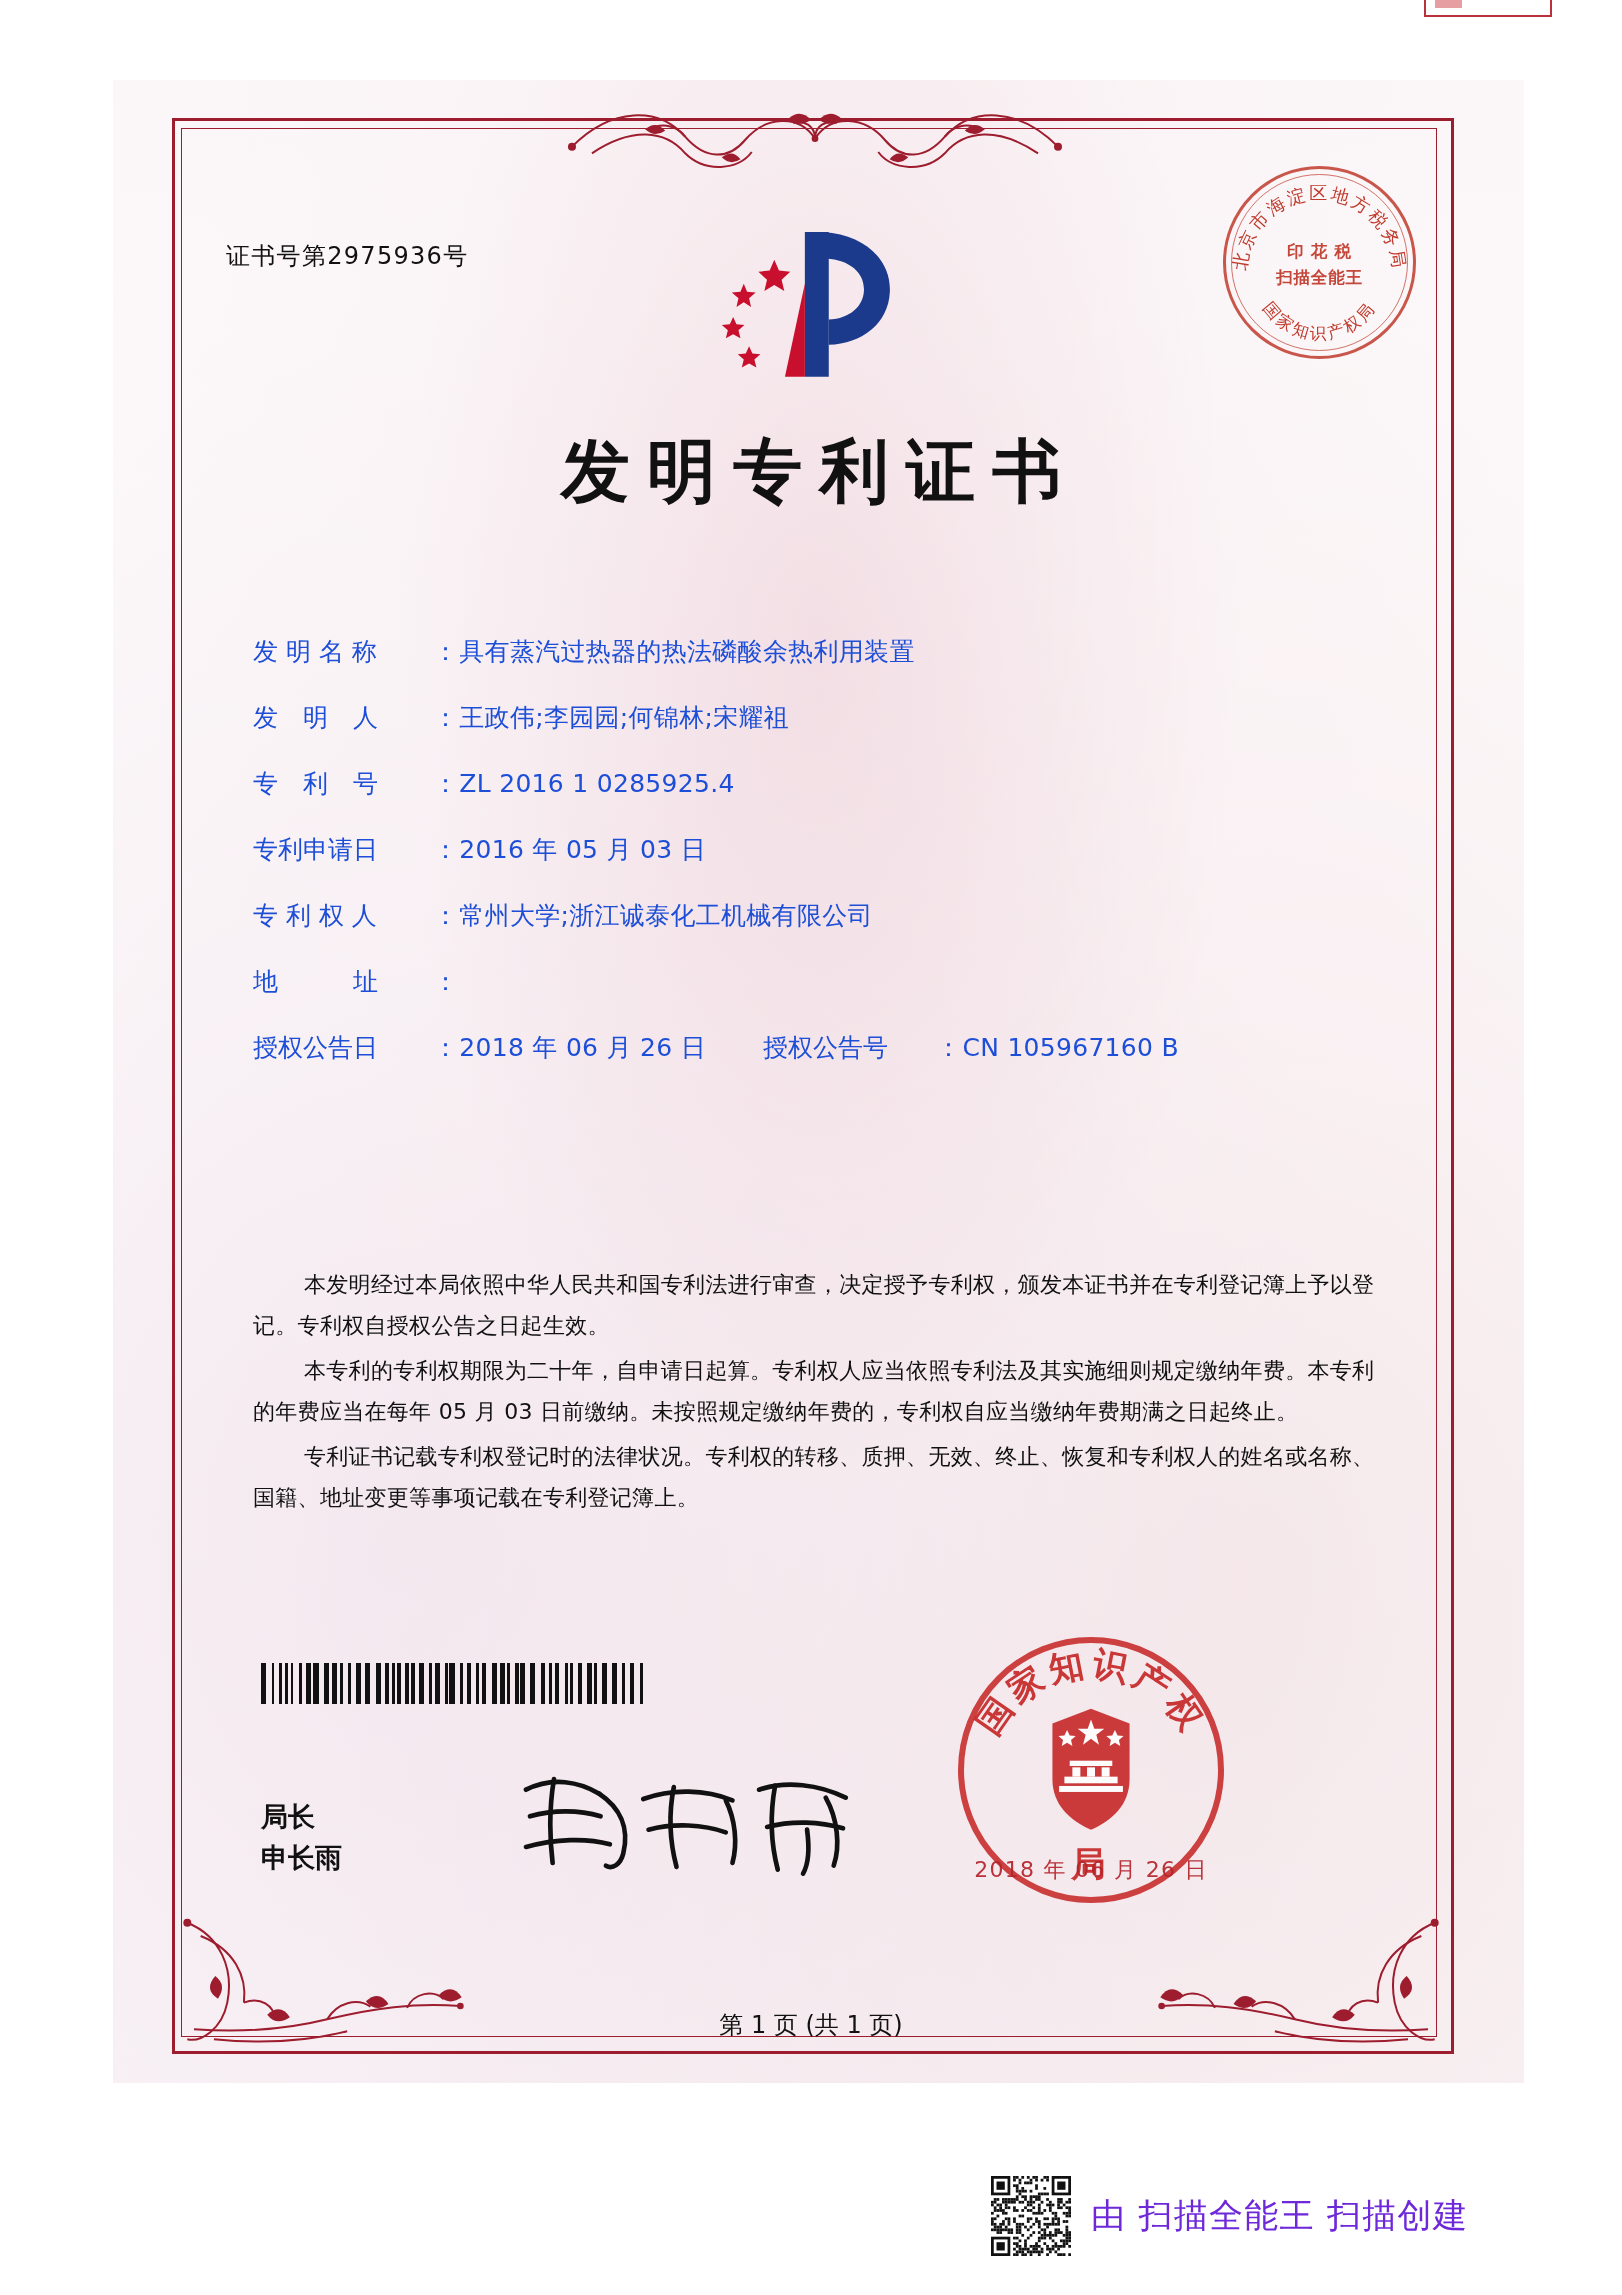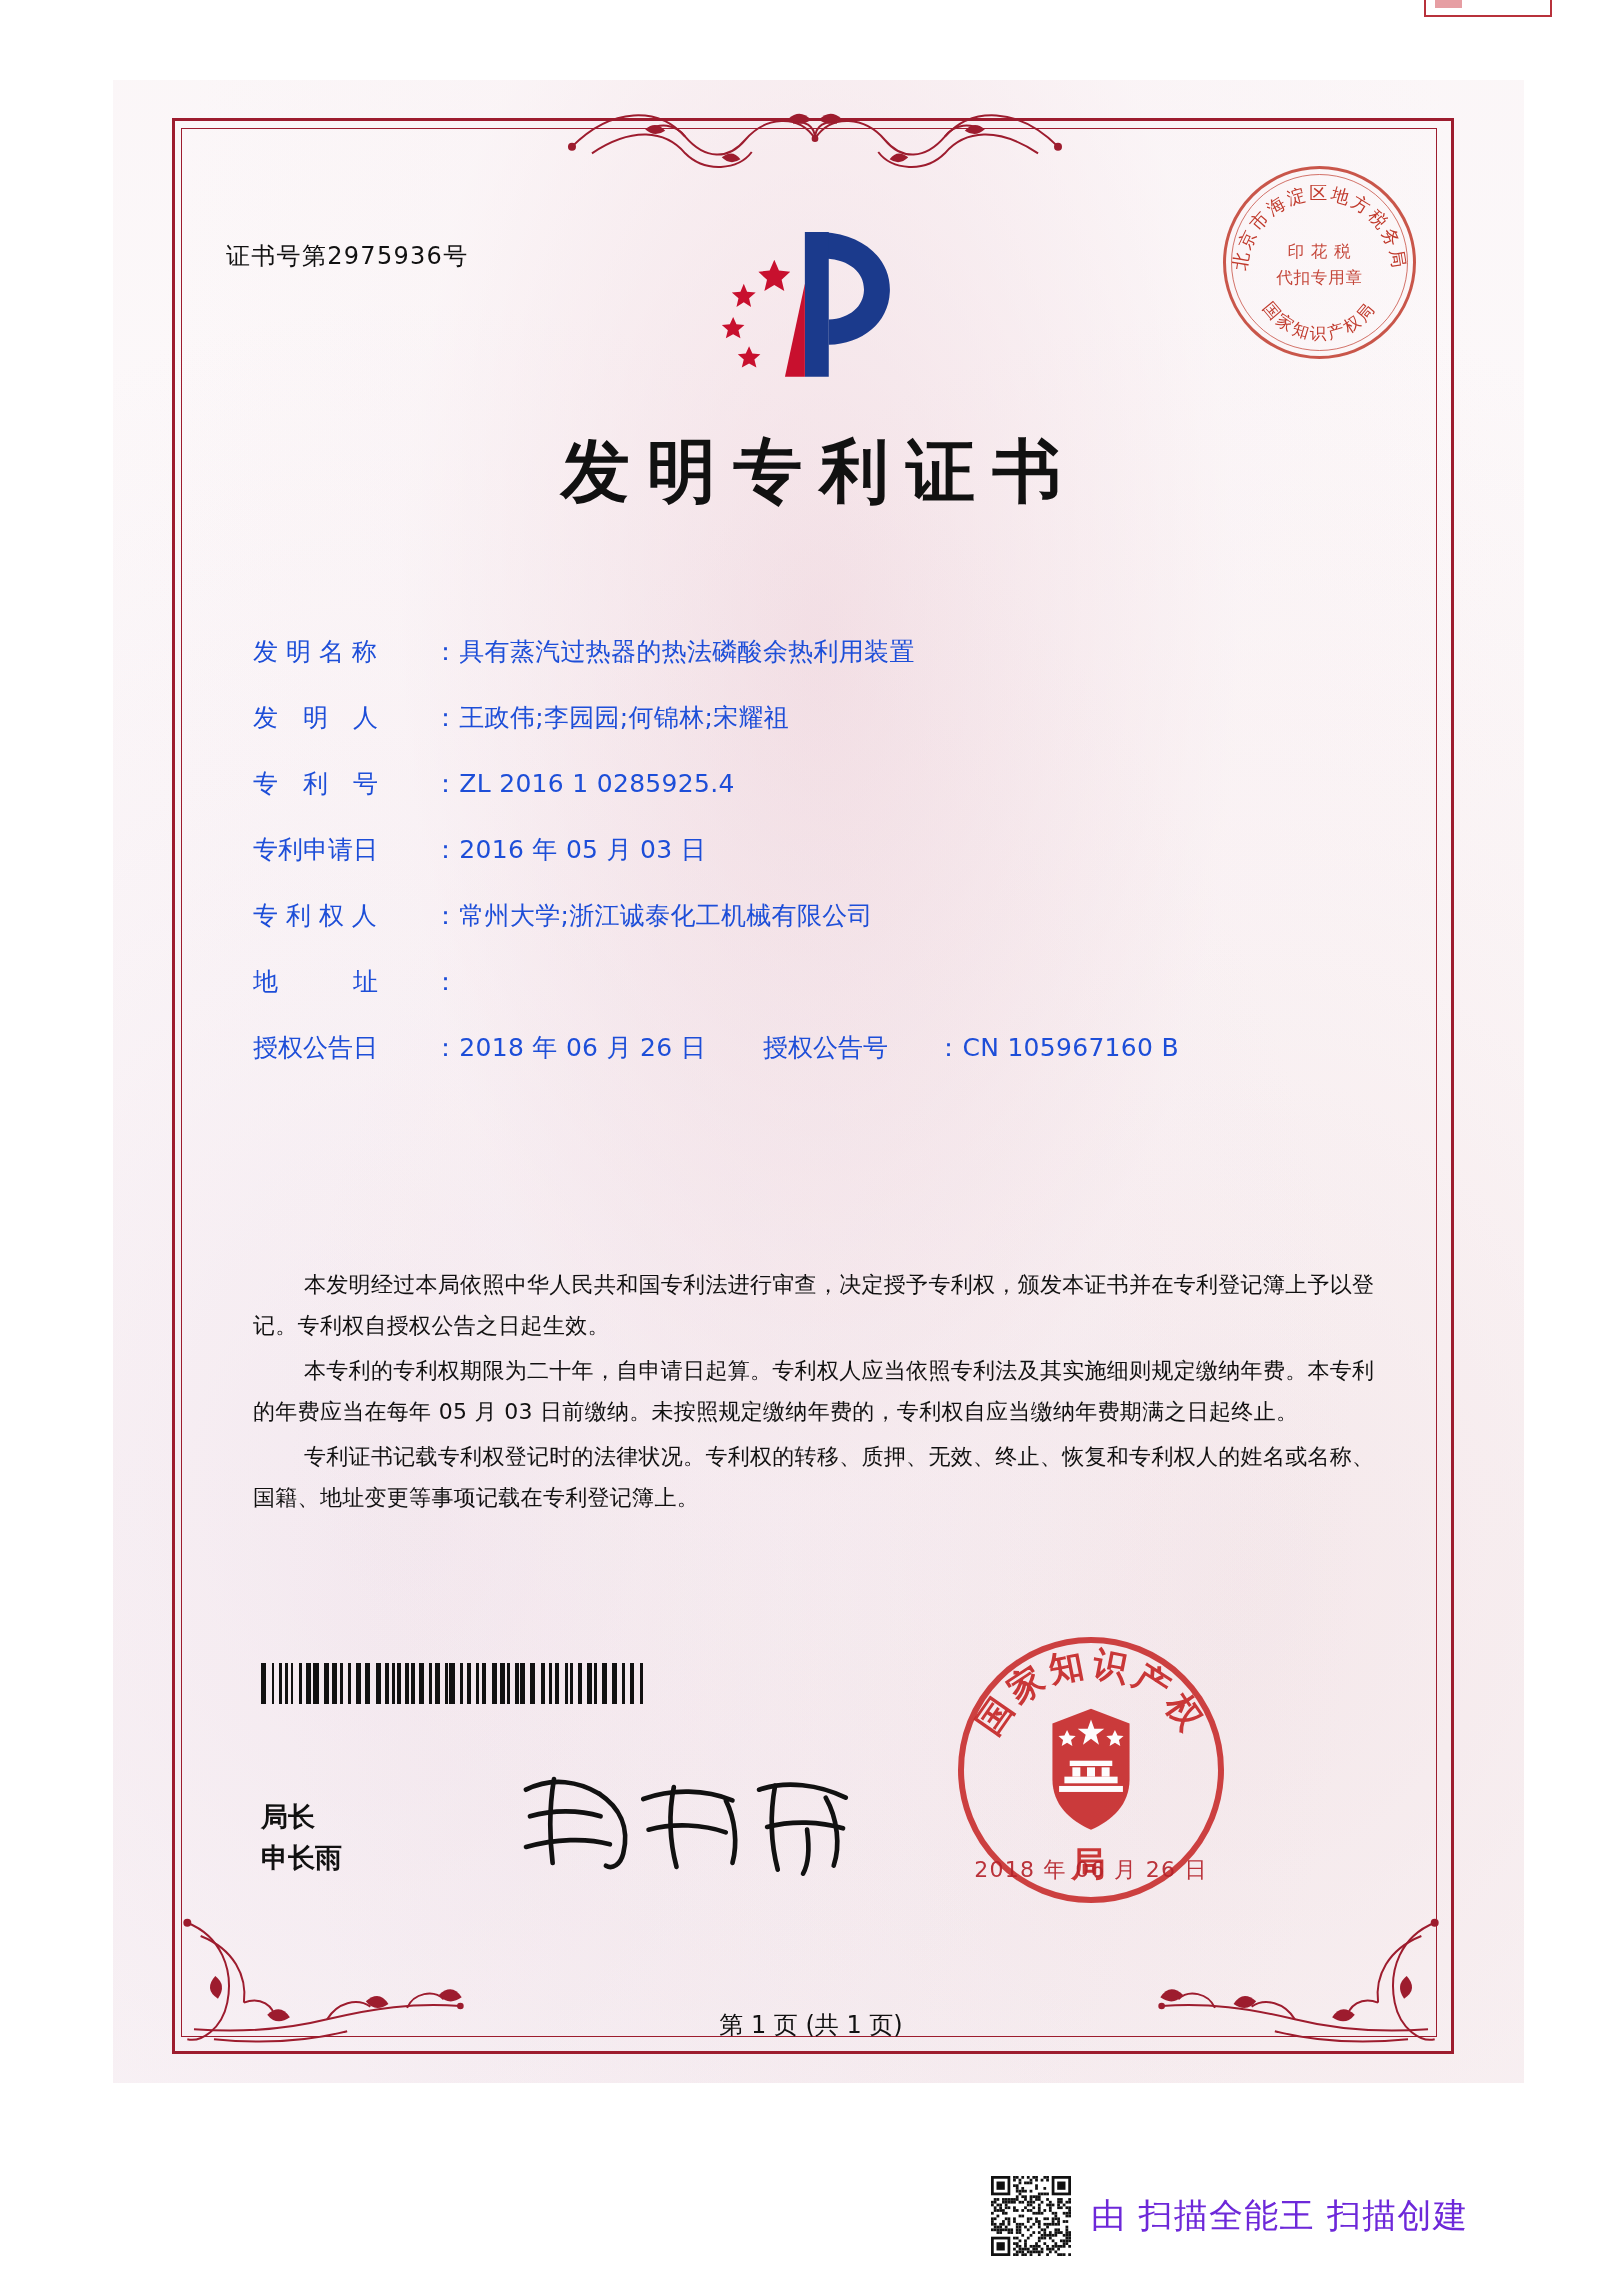--- a/index.html
+++ b/index.html
@@ -129,20 +129,21 @@
   }
   .tax-seal .mid-line {
     position: absolute;
     left: 0; width: 193px;
     text-align: center;
     color: #c0392b;
     font-size: 16.6px;
     font-family: "DejaVu Sans", sans-serif;
     letter-spacing: 0.7px;
     opacity: .92;
+    font-weight: bold;
   }
   .tax-seal .mid-line.l1 { top: 75px; }
   .tax-seal .mid-line.l2 { top: 101px; }
 
   
   .fields {
     position: absolute;
     left: 253px; top: 635px;
     width: 1131px;
   }
@@ -372,21 +373,21 @@
         <path id="arcBottom" d="M 45,160 A 100,100 0 0 0 245,160"></path>
       </defs>
       <text fill="#c0392b" font-size="27" font-family="DejaVu Sans, sans-serif" letter-spacing="4">
         <textPath href="#arcTop" startOffset="50%" text-anchor="middle">北京市海淀区地方税务局</textPath>
       </text>
       <text fill="#c0392b" font-size="25" font-family="DejaVu Sans, sans-serif" letter-spacing="4">
         <textPath href="#arcBottom" startOffset="50%" text-anchor="middle">国家知识产权局</textPath>
       </text>
     </svg>
     <div class="mid-line l1">印 花 税</div>
-    <div class="mid-line l2">代扣专用章</div>
+    <div class="mid-line l2">扫描全能王</div>
   </div>
 
   <div class="fields">
 
     <div class="field-row">
       <span class="field-label">发 明 名 称</span>
       <span class="field-colon">：</span>
       <span class="field-value">具有蒸汽过热器的热法磷酸余热利用装置</span>
     </div>
 

